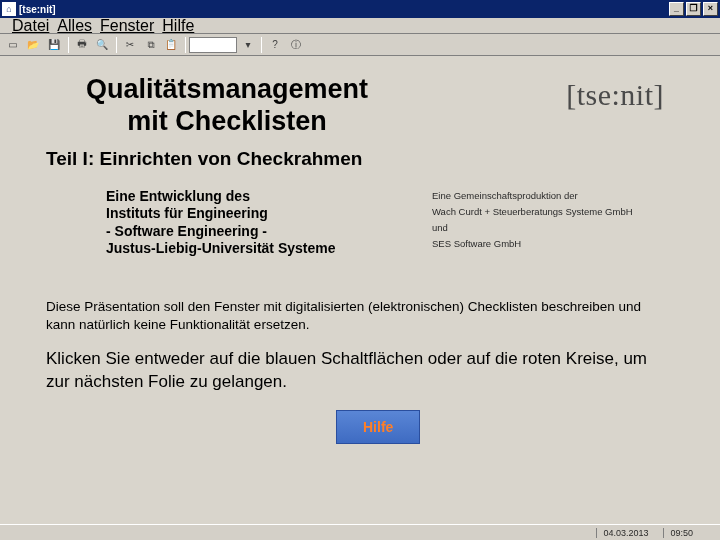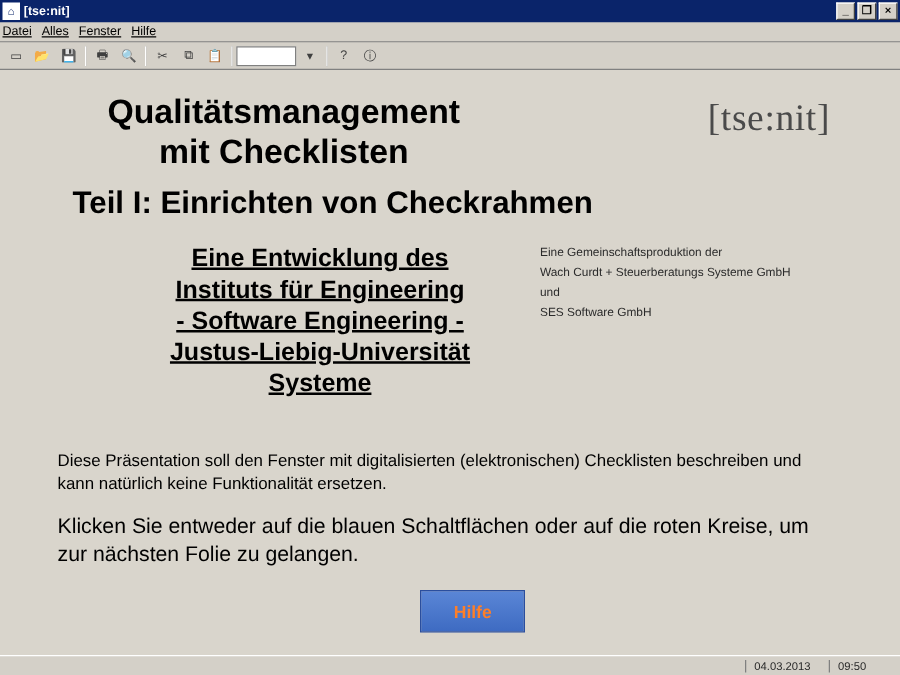--- a/index.html
+++ b/index.html
@@ -52,22 +52,22 @@
     font-family: "Segoe UI", sans-serif;
   }
 
   
   .menubar {
     height: 16px;
     background: #d4d0c8;
     border-bottom: 1px solid #808080;
     display: flex;
     align-items: center;
-    font-size: 10px;
-    padding-left: 2px;
+    font-size: 16px;
+    padding-left: 12px;
     gap: 8px;
   }
   .menubar span { text-decoration: underline; }
 
   
   .toolbar {
     height: 22px;
     background: #d4d0c8;
     border-bottom: 1px solid #808080;
     display: flex;
@@ -128,39 +128,37 @@
     font-family: Georgia, "Times New Roman", serif;
     font-size: 30px;
     color: #4a4a4a;
     letter-spacing: 0.5px;
     margin-left: auto;
     margin-right: 10px;
     margin-top: 4px;
   }
 
   .slide-subtitle {
-    font-size: 25px;
+    font-size: 19px;
     font-weight: bold;
     margin-top: 10px;
-    margin-left: 12px;
+    margin-left: 0;
   }
 
   .two-col {
     display: flex;
     margin-top: 18px;
     gap: 26px;
   }
   .credit-left {
-    font-size: 20px;
-    font-weight: bold;
-    text-align: center;
+    font-size: 14px;
+    font-weight: bold;
     line-height: 1.25;
     flex: 0 0 300px;
     margin-left: 60px;
-    text-decoration: underline;
   }
   .credit-right {
     font-size: 9.5px;
     color: #2a2a2a;
     line-height: 1.7;
     flex: 1;
   }
 
   .slide-intro1 {
     font-size: 13.5px;

